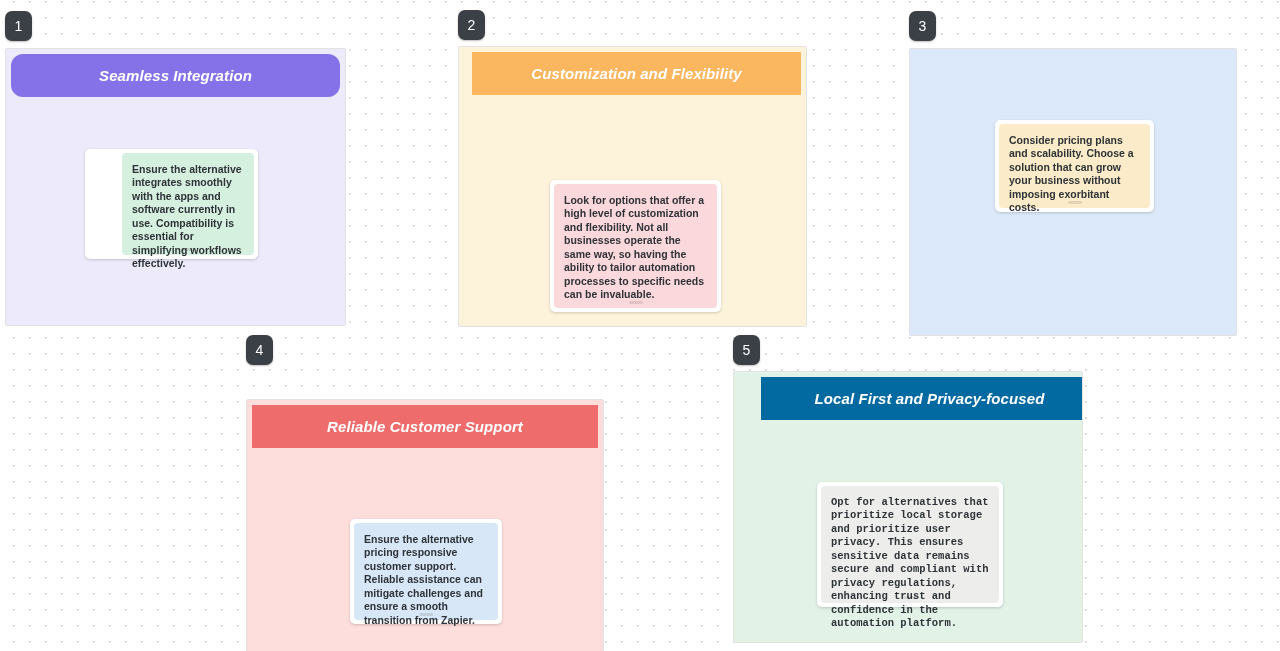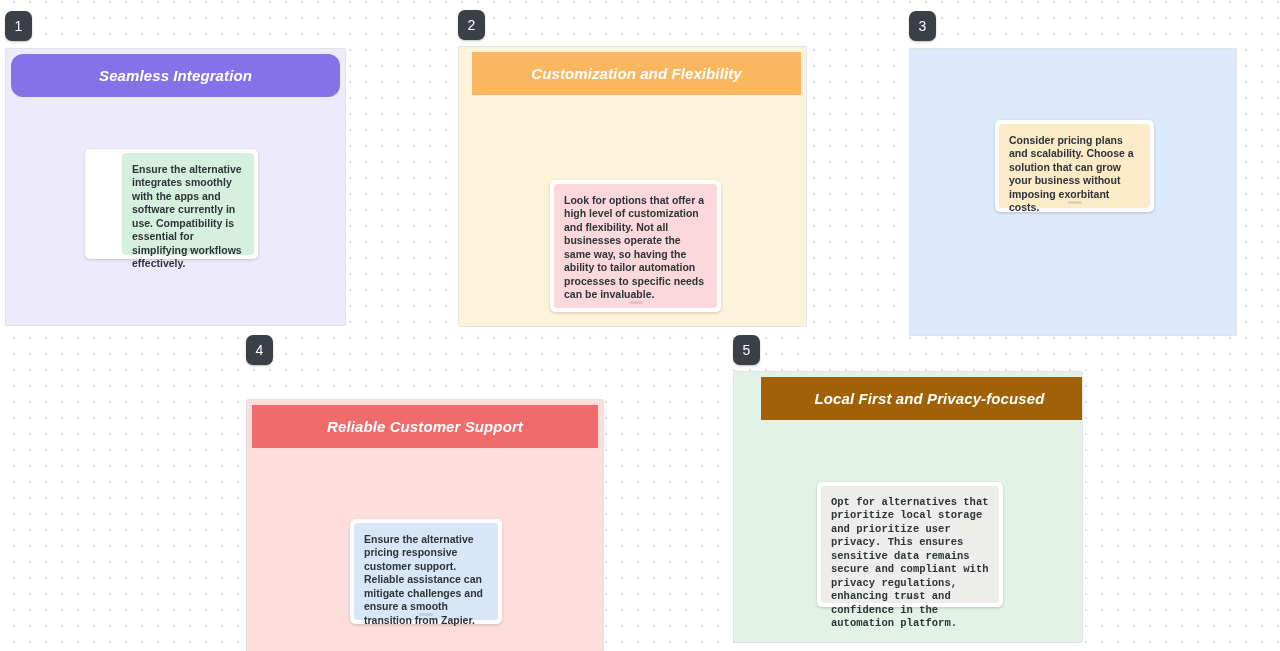--- a/index.html
+++ b/index.html
@@ -199,21 +199,21 @@
         </div>
       </div>
     </div>
   </div>
 
   <div class="group" style="left:733px; top:335px;">
     <div class="badge">
       <span>5</span>
     </div>
     <div class="card" style="top:36px; width:350px; height:272px; background:#E2F2E6;">
-      <div class="card-header" style="background:#a16207;margin-left:48px;">
+      <div class="card-header" style="background:#0369a1;margin-left:48px;">
         <div class="card-title">Local First and Privacy-focused</div>
       </div>
       <div class="card-body">
         <div class="note" style="left:83px; top:62px; width:186px; height:125px;">
           <div class="note-inner" style="background:#EDEDEB;font-family:Liberation Mono, monospace;">
             <div class="note-text">Opt for alternatives that prioritize local storage and prioritize user privacy. This ensures sensitive data remains secure and compliant with privacy regulations, enhancing trust and confidence in the automation platform.</div>
             <div class="note-handle"></div>
           </div>
         </div>
       </div>

